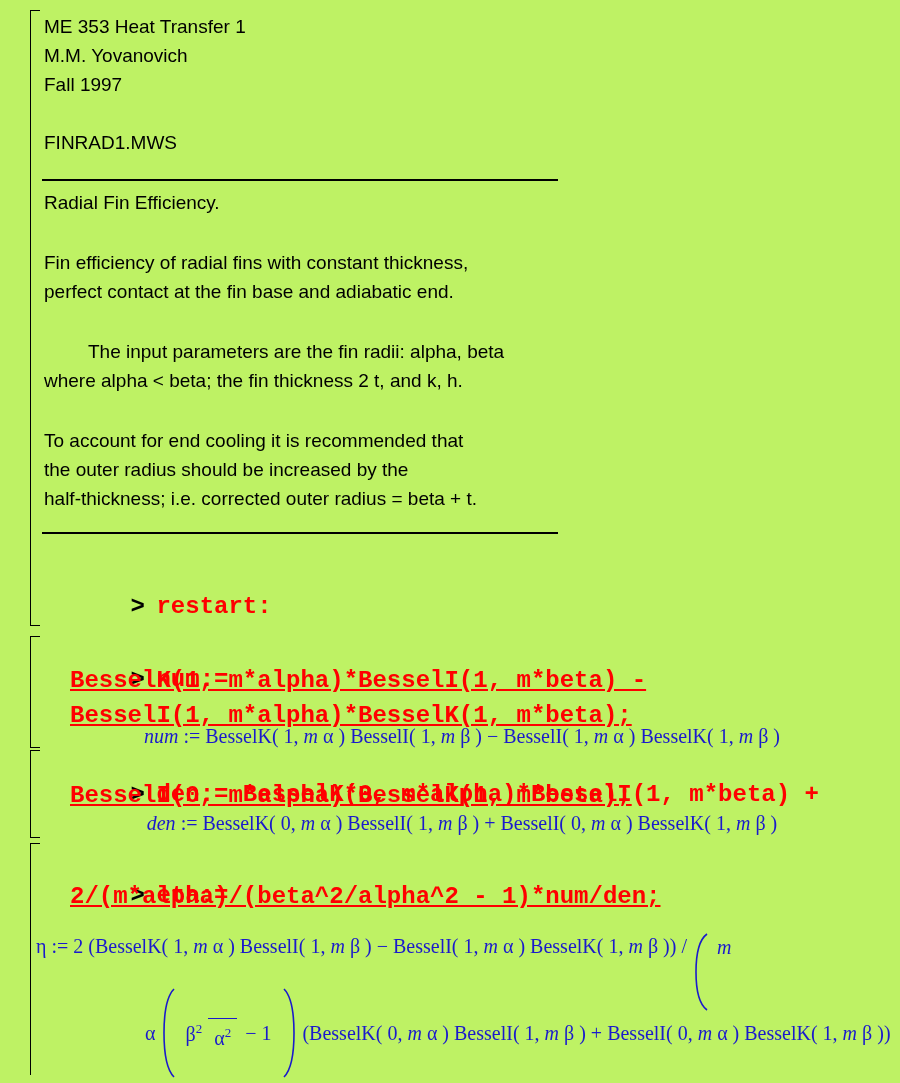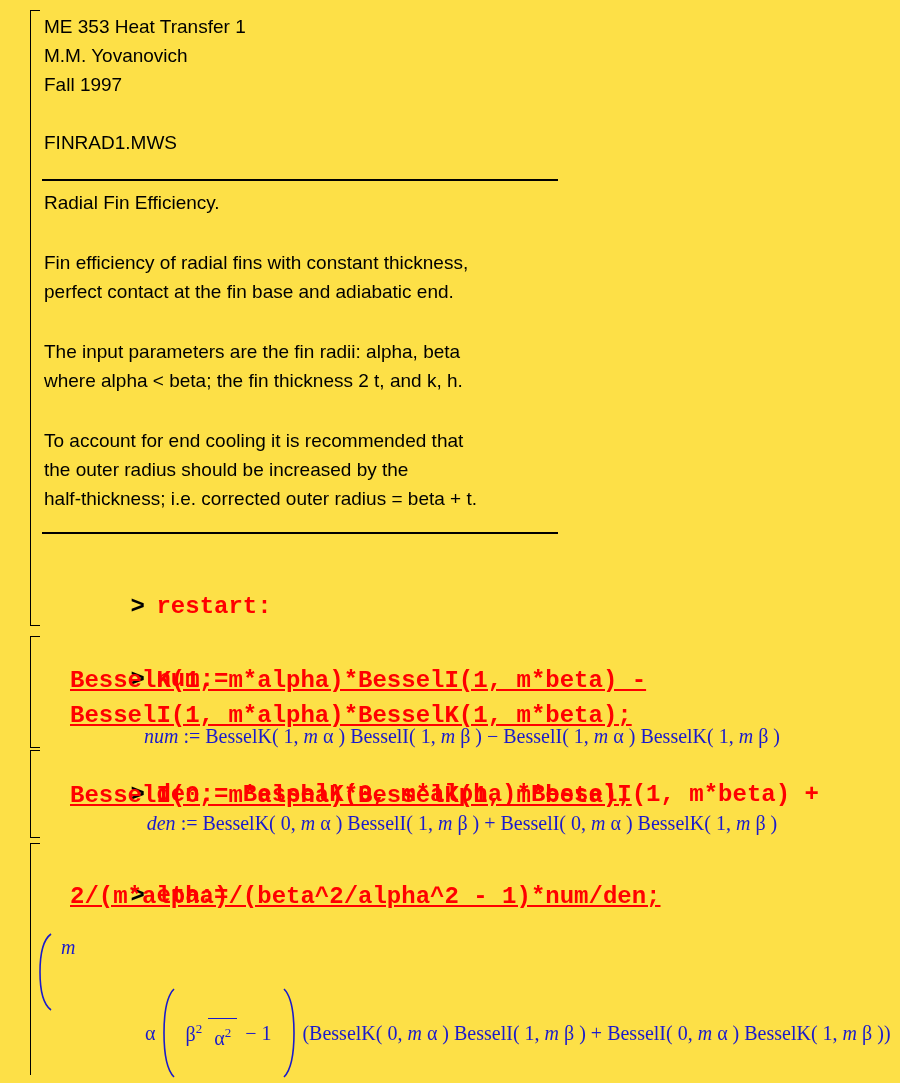--- a/index.html
+++ b/index.html
@@ -1,16 +1,16 @@
 <!DOCTYPE html>
 <html><head>
 <meta charset="utf-8">
 <style>
   html,body{margin:0;padding:0;background:#ffffff;}
-  #worksheet{position:relative;width:900px;height:1083px;background:#fde047;overflow:hidden;
+  #worksheet{position:relative;width:900px;height:1083px;background:#bef264;overflow:hidden;
              font-family:"Liberation Sans",sans-serif;color:#000;}
   .group{position:absolute;left:0;width:900px;}
   .bracket{position:absolute;left:30px;top:0;bottom:0;width:9px;
            border-left:1.5px solid #000;}
   .tick-top{border-top:1.5px solid #000;}
   .tick-bottom{border-bottom:1.5px solid #000;}
   .txt{position:absolute;left:44px;font-size:19px;line-height:29px;color:#000;white-space:pre;}
   .rule{position:absolute;left:42px;width:516px;height:0;border-top:2px solid #000;}
   .codeline{position:absolute;font-family:"Liberation Mono","DejaVu Sans Mono",monospace;
             font-size:24px;font-weight:bold;white-space:pre;color:#ff0000;}
@@ -43,21 +43,21 @@
     <div class="txt" style="top:60px;">Fall 1997</div>
     <div class="txt" style="top:118px;">FINRAD1.MWS</div>
 
     <div class="rule" style="top:169px;"></div>
 
     <div class="txt" style="top:178px;">Radial Fin Efficiency.</div>
 
     <div class="txt" style="top:238px;">Fin efficiency of radial fins with constant thickness,</div>
     <div class="txt" style="top:267px;">perfect contact at the fin base and adiabatic end.</div>
 
-    <div class="txt" style="top:327px;">The input parameters are the fin radii: alpha, beta</div>
+    <div class="txt" style="top:327px;margin-left:44px;">The input parameters are the fin radii: alpha, beta</div>
     <div class="txt" style="top:356px;">where alpha &lt; beta; the fin thickness 2 t, and k, h.</div>
 
     <div class="txt" style="top:416px;">To account for end cooling it is recommended that</div>
     <div class="txt" style="top:445px;">the outer radius should be increased by the</div>
     <div class="txt" style="top:474px;">half-thickness; i.e. corrected outer radius = beta + t.</div>
 
     <div class="rule" style="top:522px;"></div>
 
     <div class="codeline withprompt" style="top:556px;">
       <span class="prompt">&gt;</span><span>restart:</span>
@@ -89,20 +89,21 @@
 
   <div class="group" style="top:843px;height:240px;">
     <div class="bracket tick-top" style="bottom:8px;"></div>
 
     <div class="codeline withprompt" style="top:12px;">
       <span class="prompt">&gt;</span><span>eta:=</span>
     </div>
     <div class="codeline cont" style="top:40px;">2/(m*alpha)/(beta^2/alpha^2 - 1)*num/den;</div>
 
     <div class="mathline mathflex" style="top:92px;left:36px;">
+      <span><span>η := 2 (BesselK( 1, </span><span class="it">m</span><span> α ) BesselI( 1, </span><span class="it">m</span><span> β ) − BesselI( 1, </span><span class="it">m</span><span> α ) BesselK( 1, </span><span class="it">m</span><span> β )) / </span></span>
       <svg class="bigparen" width="18" height="80" viewBox="0 0 18 80" style="margin-top:-3px;">
         <path d="M15 2 Q4 10 4 40 Q4 70 15 78" fill="none" stroke="#1a1acc" stroke-width="1.6"></path>
       </svg>
       <span class="mspace"><span class="it">m</span></span>
     </div>
 
     <div class="mathline mathflex2" style="top:142px;left:145px;height:96px;">
       <span><span>α </span></span>
       <svg class="bigparen" width="17" height="92" viewBox="0 0 17 92">
         <path d="M14 2 Q4 12 4 46 Q4 80 14 90" fill="none" stroke="#1a1acc" stroke-width="1.6"></path>

